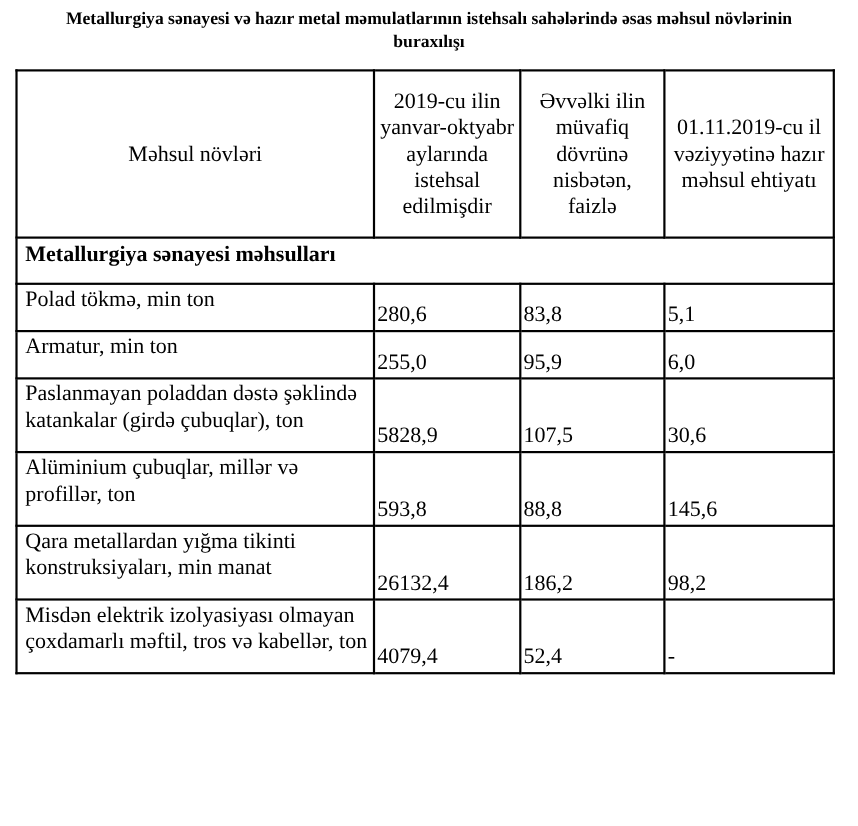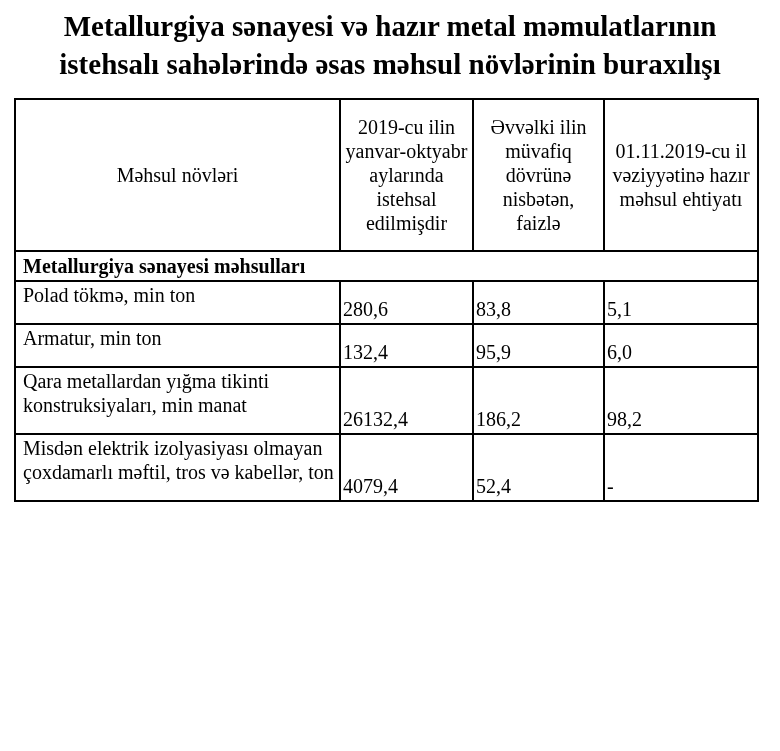--- a/index.html
+++ b/index.html
@@ -5,21 +5,21 @@
   * { box-sizing: border-box; }
   html, body {
     margin: 0; padding: 0;
     width: 780px; height: 751px;
     background: #ffffff;
     color: #000000;
     font-family: "Liberation Serif", "DejaVu Serif", serif;
     overflow: hidden;
   }
   .page-title {
-    font-size: 29px;
+    font-size: 16px;
     font-weight: bold;
     text-align: center;
     line-height: 1.32;
     margin: 7px 28px 14px 28px;
   }
   table.prod-table {
     border-collapse: collapse;
     table-layout: fixed;
     width: 743px;
     margin-left: 14px;
@@ -47,21 +47,21 @@
     padding: 1px 4px 16px 7px;
   }
   td.num-cell {
     vertical-align: bottom;
     padding: 1px 12px 2px 2px;
     white-space: nowrap;
   }
   tr.section-row td {
     font-weight: bold;
     text-align: left;
-    padding: 2px 4px 2px 7px;
+    padding: 2px 4px 14px 7px;
     height: 28px;
     margin-left: 12px;
   }
   tr.data-row { height: 28px; }
 </style>
 </head>
 <body>
 
 <div class="page-title">Metallurgiya sənayesi və hazır metal məmulatlarının istehsalı sahələrində əsas məhsul növlərinin buraxılışı</div>
 
@@ -85,23 +85,35 @@
         <td colspan="4">Metallurgiya sənayesi məhsulları</td>
       </tr>
       <tr class="data-row">
         <td class="name-cell">Polad tökmə, min ton</td>
         <td class="num-cell">280,6</td>
         <td class="num-cell">83,8</td>
         <td class="num-cell">5,1</td>
       </tr>
       <tr class="data-row">
         <td class="name-cell">Armatur, min ton</td>
-        <td class="num-cell">132,4</td>
+        <td class="num-cell">255,0</td>
         <td class="num-cell">95,9</td>
         <td class="num-cell">6,0</td>
+      </tr>
+      <tr class="data-row">
+        <td class="name-cell">Paslanmayan poladdan dəstə şəklində katankalar (girdə çubuqlar), ton</td>
+        <td class="num-cell">5828,9</td>
+        <td class="num-cell">107,5</td>
+        <td class="num-cell">30,6</td>
+      </tr>
+      <tr class="data-row">
+        <td class="name-cell">Alüminium çubuqlar, millər və profillər, ton</td>
+        <td class="num-cell">593,8</td>
+        <td class="num-cell">88,8</td>
+        <td class="num-cell">145,6</td>
       </tr>
       <tr class="data-row">
         <td class="name-cell">Qara metallardan yığma tikinti konstruksiyaları, min manat</td>
         <td class="num-cell">26132,4</td>
         <td class="num-cell">186,2</td>
         <td class="num-cell">98,2</td>
       </tr>
       <tr class="data-row">
         <td class="name-cell">Misdən elektrik izolyasiyası olmayan çoxdamarlı məftil, tros və kabellər, ton</td>
         <td class="num-cell">4079,4</td>

